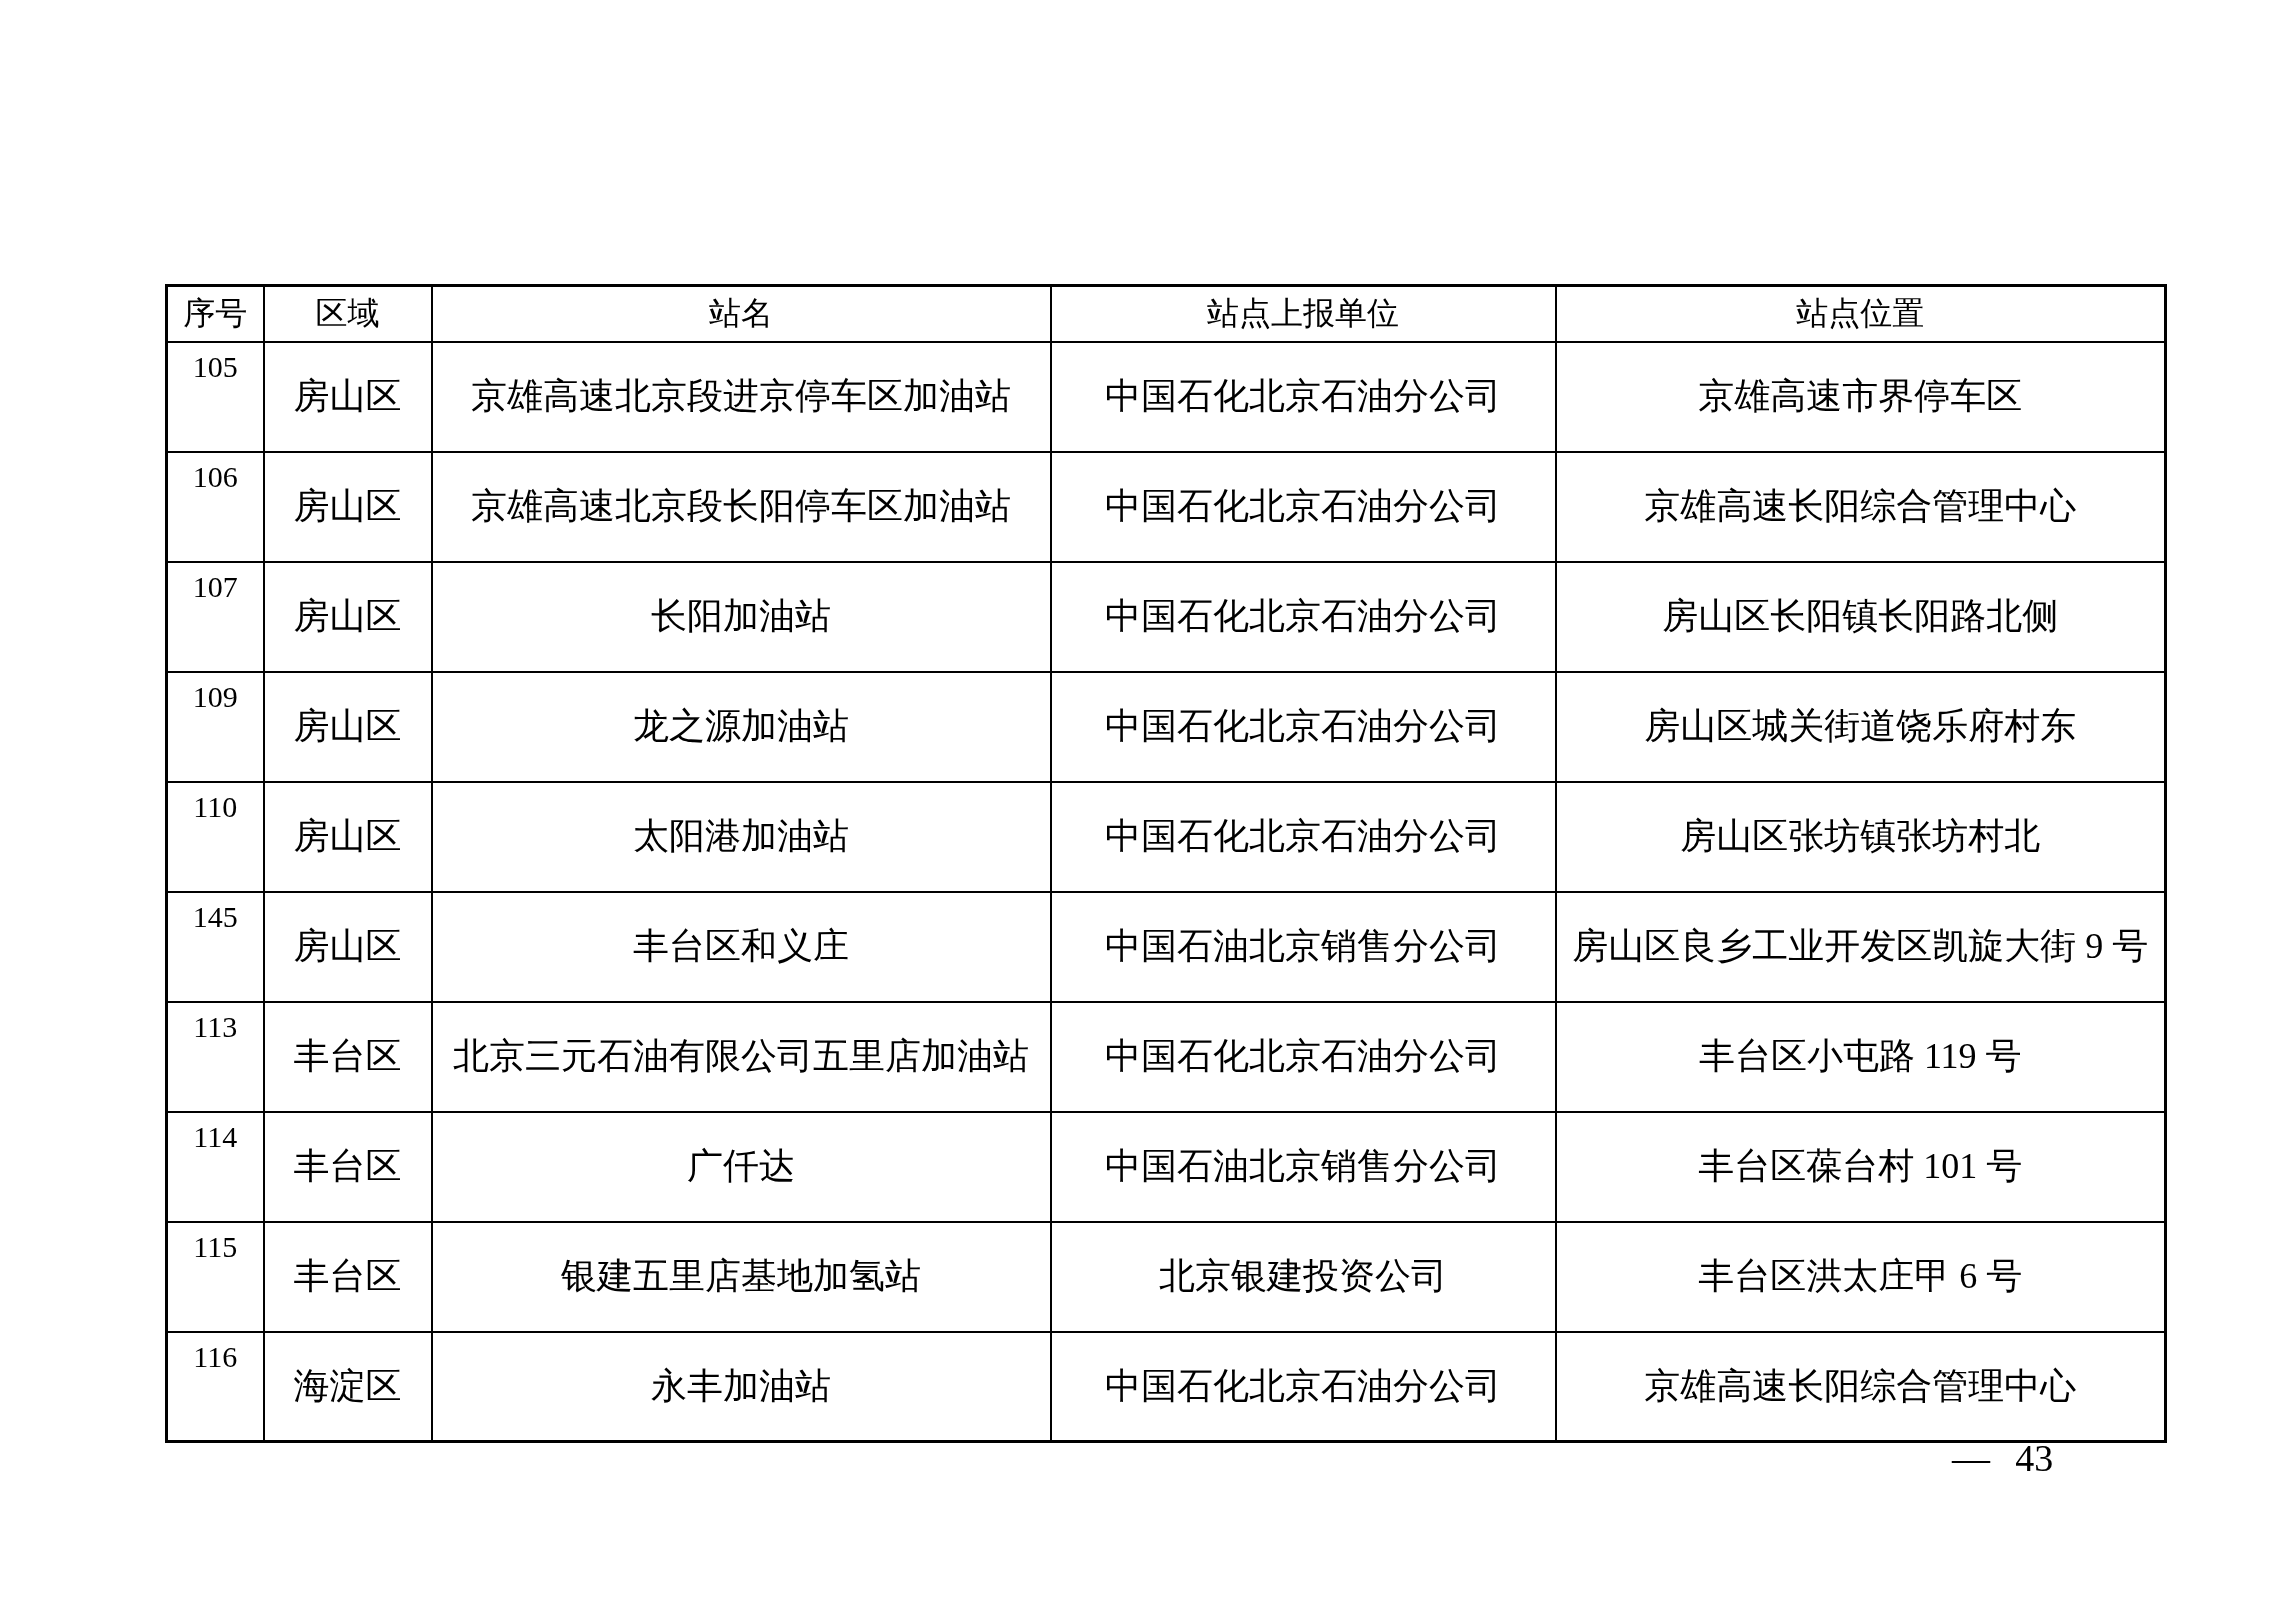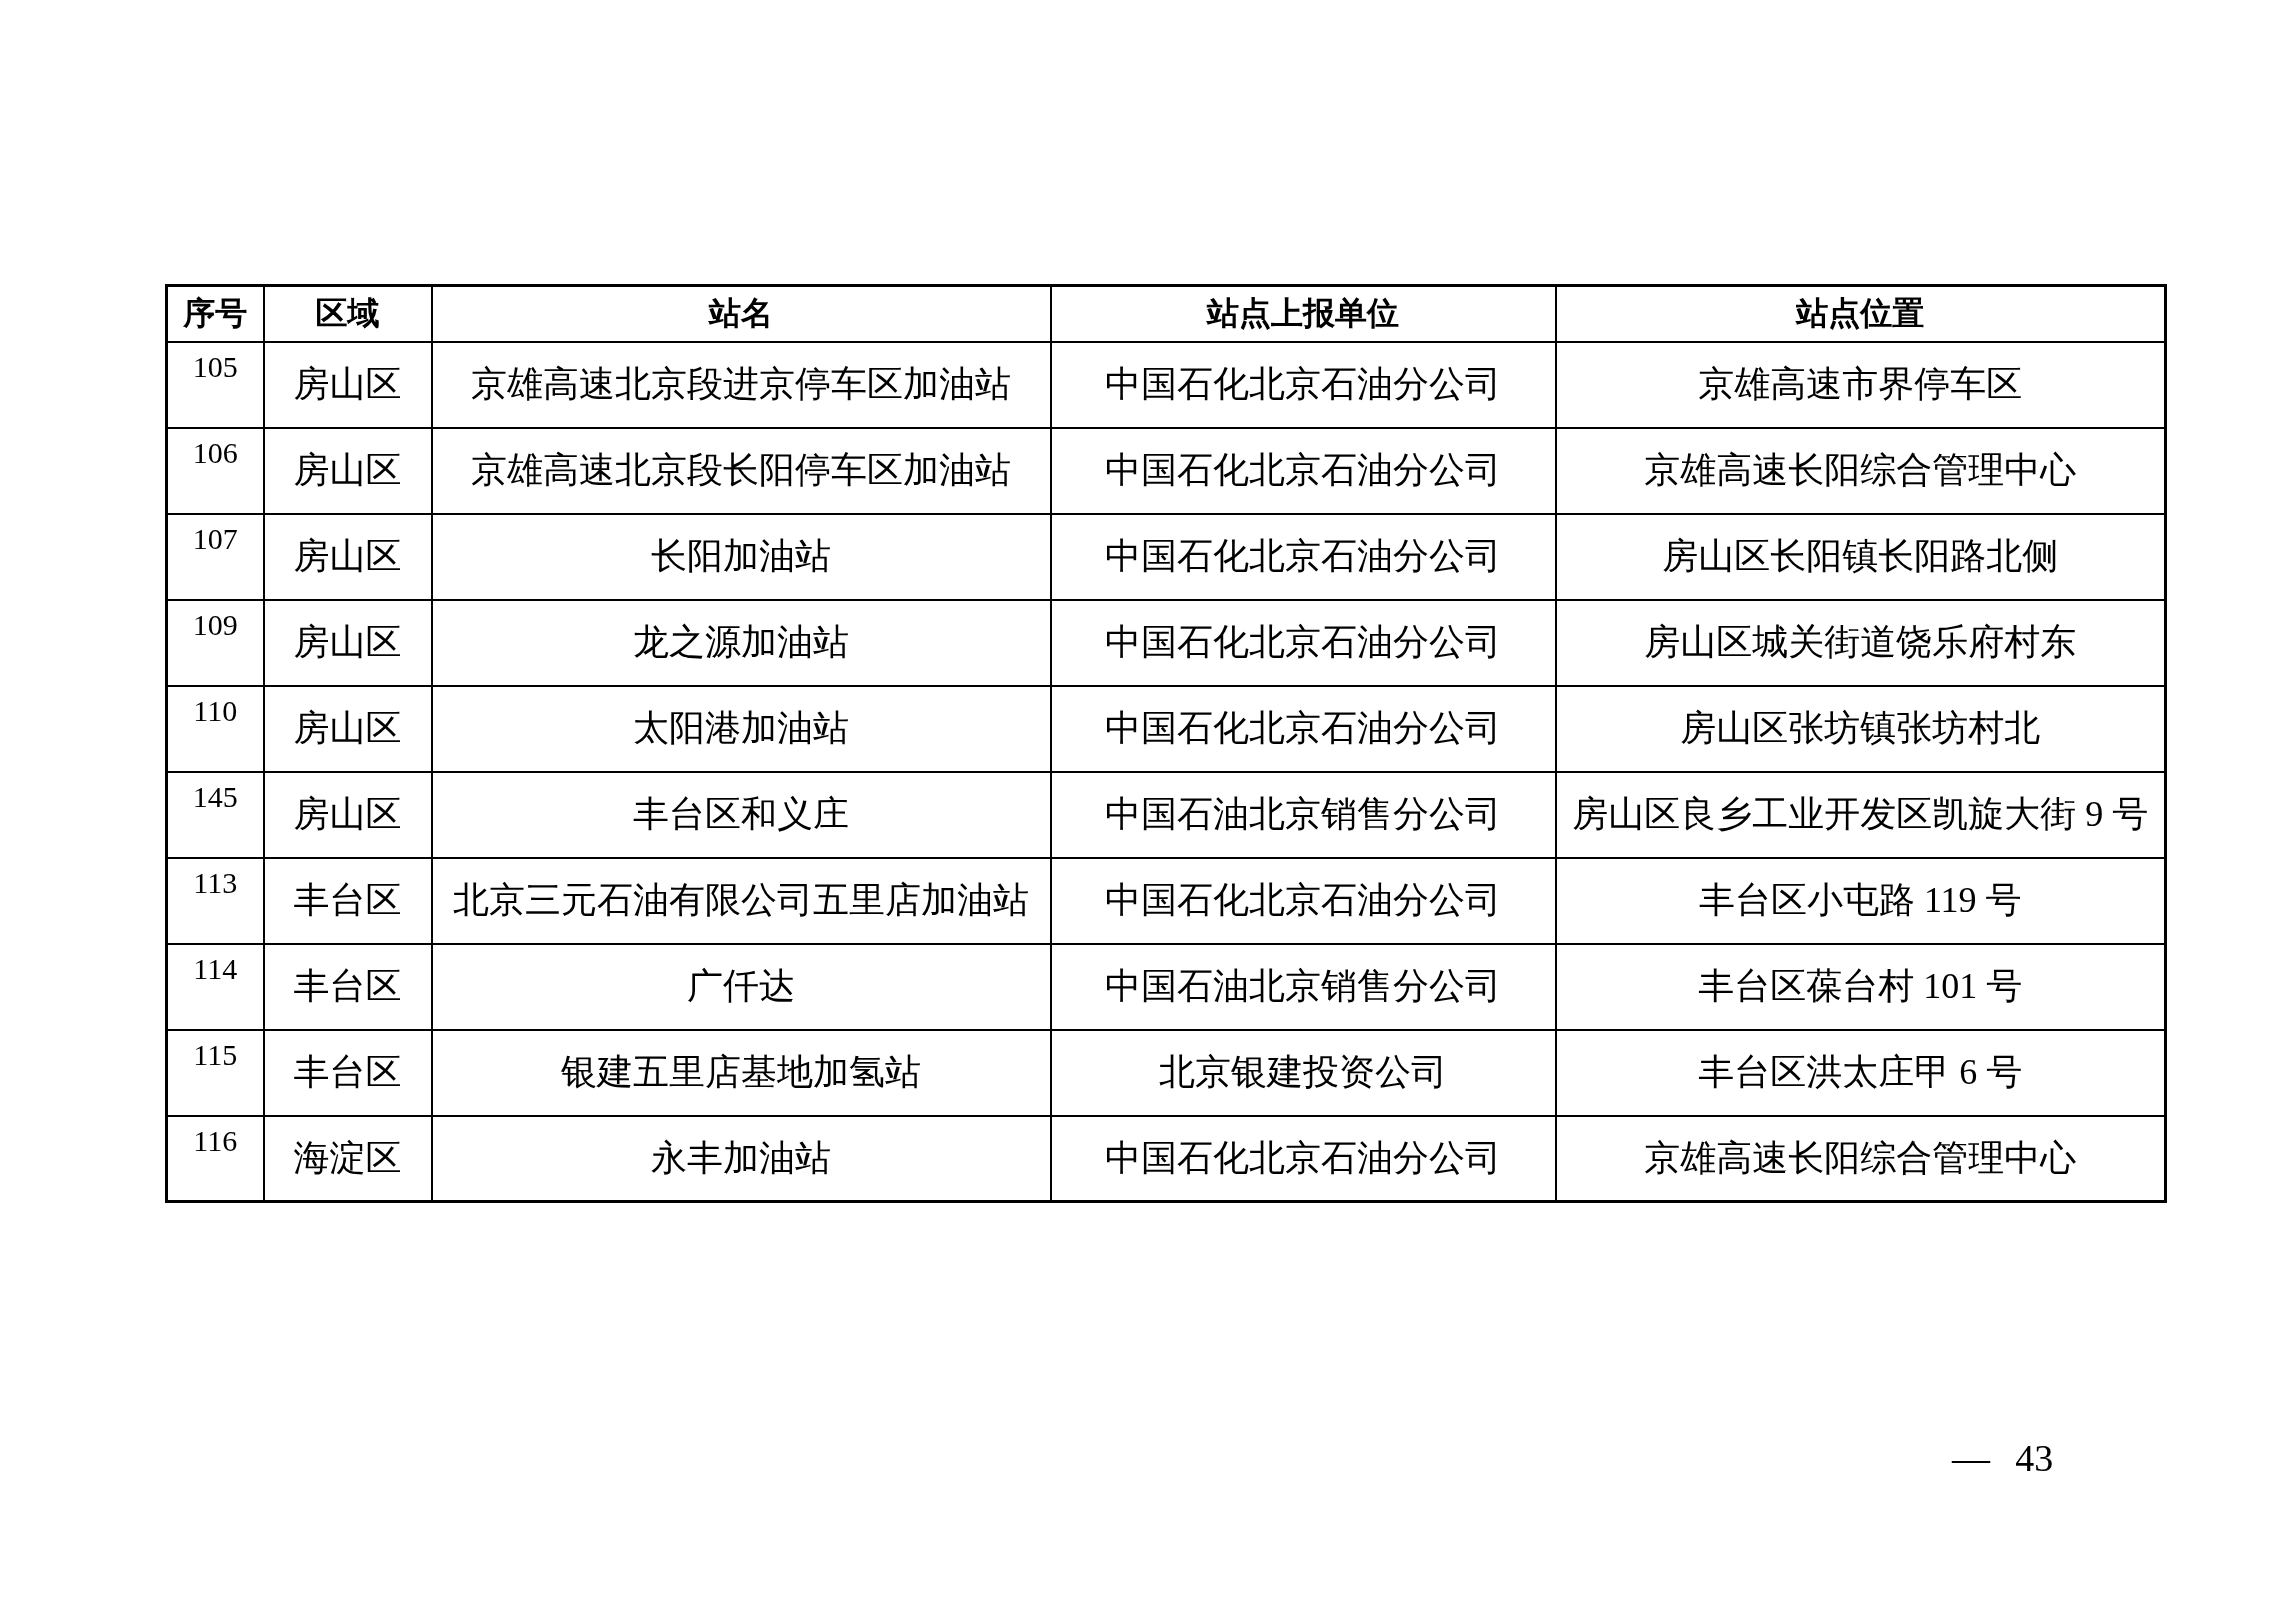--- a/index.html
+++ b/index.html
@@ -28,26 +28,26 @@
     border: 2.9px solid #000;
     text-align: center;
     vertical-align: middle;
     padding: 0 5.9px;
     overflow: hidden;
   }
   .doc-table thead tr {
     height: 56px;
   }
   .doc-table tbody tr {
-    height: 86px;
+    height: 110px;
   }
   
   .doc-table th {
     font-size: 32px;
-    font-weight: bold;
+    font-weight: normal;
     font-family: "Liberation Sans", sans-serif;
   }
   
   .doc-table td {
     font-size: 36px;
     font-family: Liberation Serif, serif;
   }
   
   .doc-table td.col-no {
     vertical-align: top;

